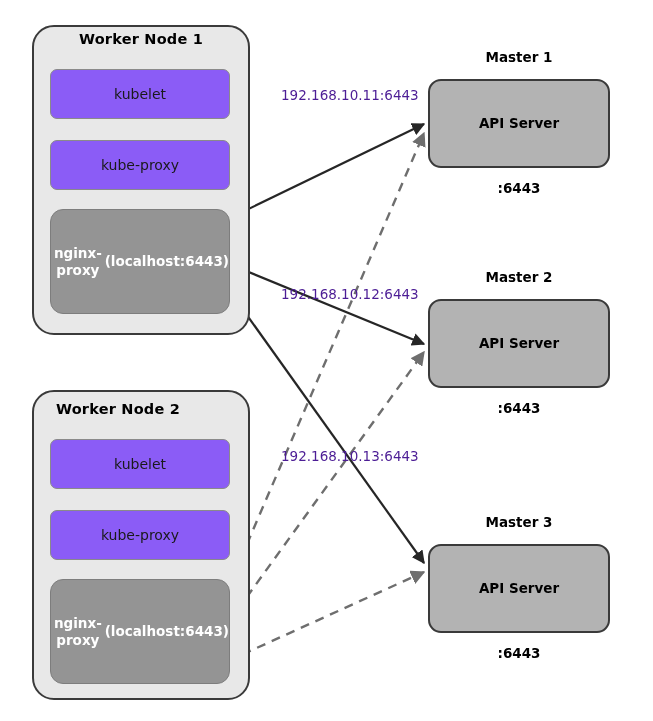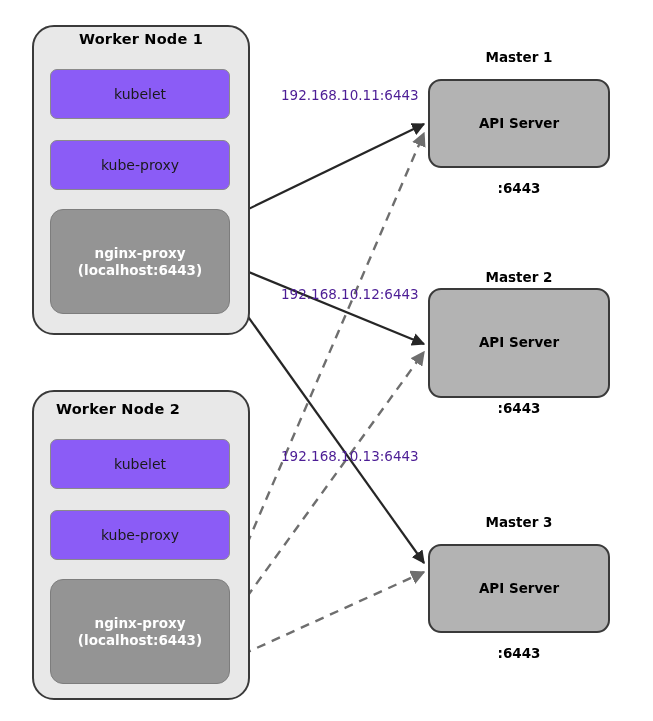--- a/index.html
+++ b/index.html
@@ -57,21 +57,21 @@
     font-size: 14px;
     color: #1a1a1a;
   }
   .proxy-box {
     position: absolute;
     background: #949494;
     border: 1.4px solid #7d7d7d;
     border-radius: 13px;
     box-sizing: border-box;
     display: flex;
-    flex-direction: column;
+    flex-direction: row;
     align-items: center;
     justify-content: center;
     font-size: 13.5px;
     font-weight: bold;
     color: #ffffff;
     line-height: 1.25;
     text-align: center;
   }
   .master-box {
     position: absolute;
@@ -159,21 +159,21 @@
     <span>nginx-proxy</span>
     <span>(localhost:6443)</span>
   </div>
 
   <div class="master-box" style="left:428px; top:79px; width:182px; height:89px;">
     <span>Master 1</span>
     <span>API Server</span>
     <span>:6443</span>
   </div>
 
-  <div class="master-box" style="left:428px; top:288px; width:182px; height:110px;">
+  <div class="master-box" style="left:428px; top:299px; width:182px; height:89px;">
     <span>Master 2</span>
     <span>API Server</span>
     <span>:6443</span>
   </div>
 
   <div class="master-box" style="left:428px; top:544px; width:182px; height:89px;">
     <span>Master 3</span>
     <span>API Server</span>
     <span>:6443</span>
   </div>

